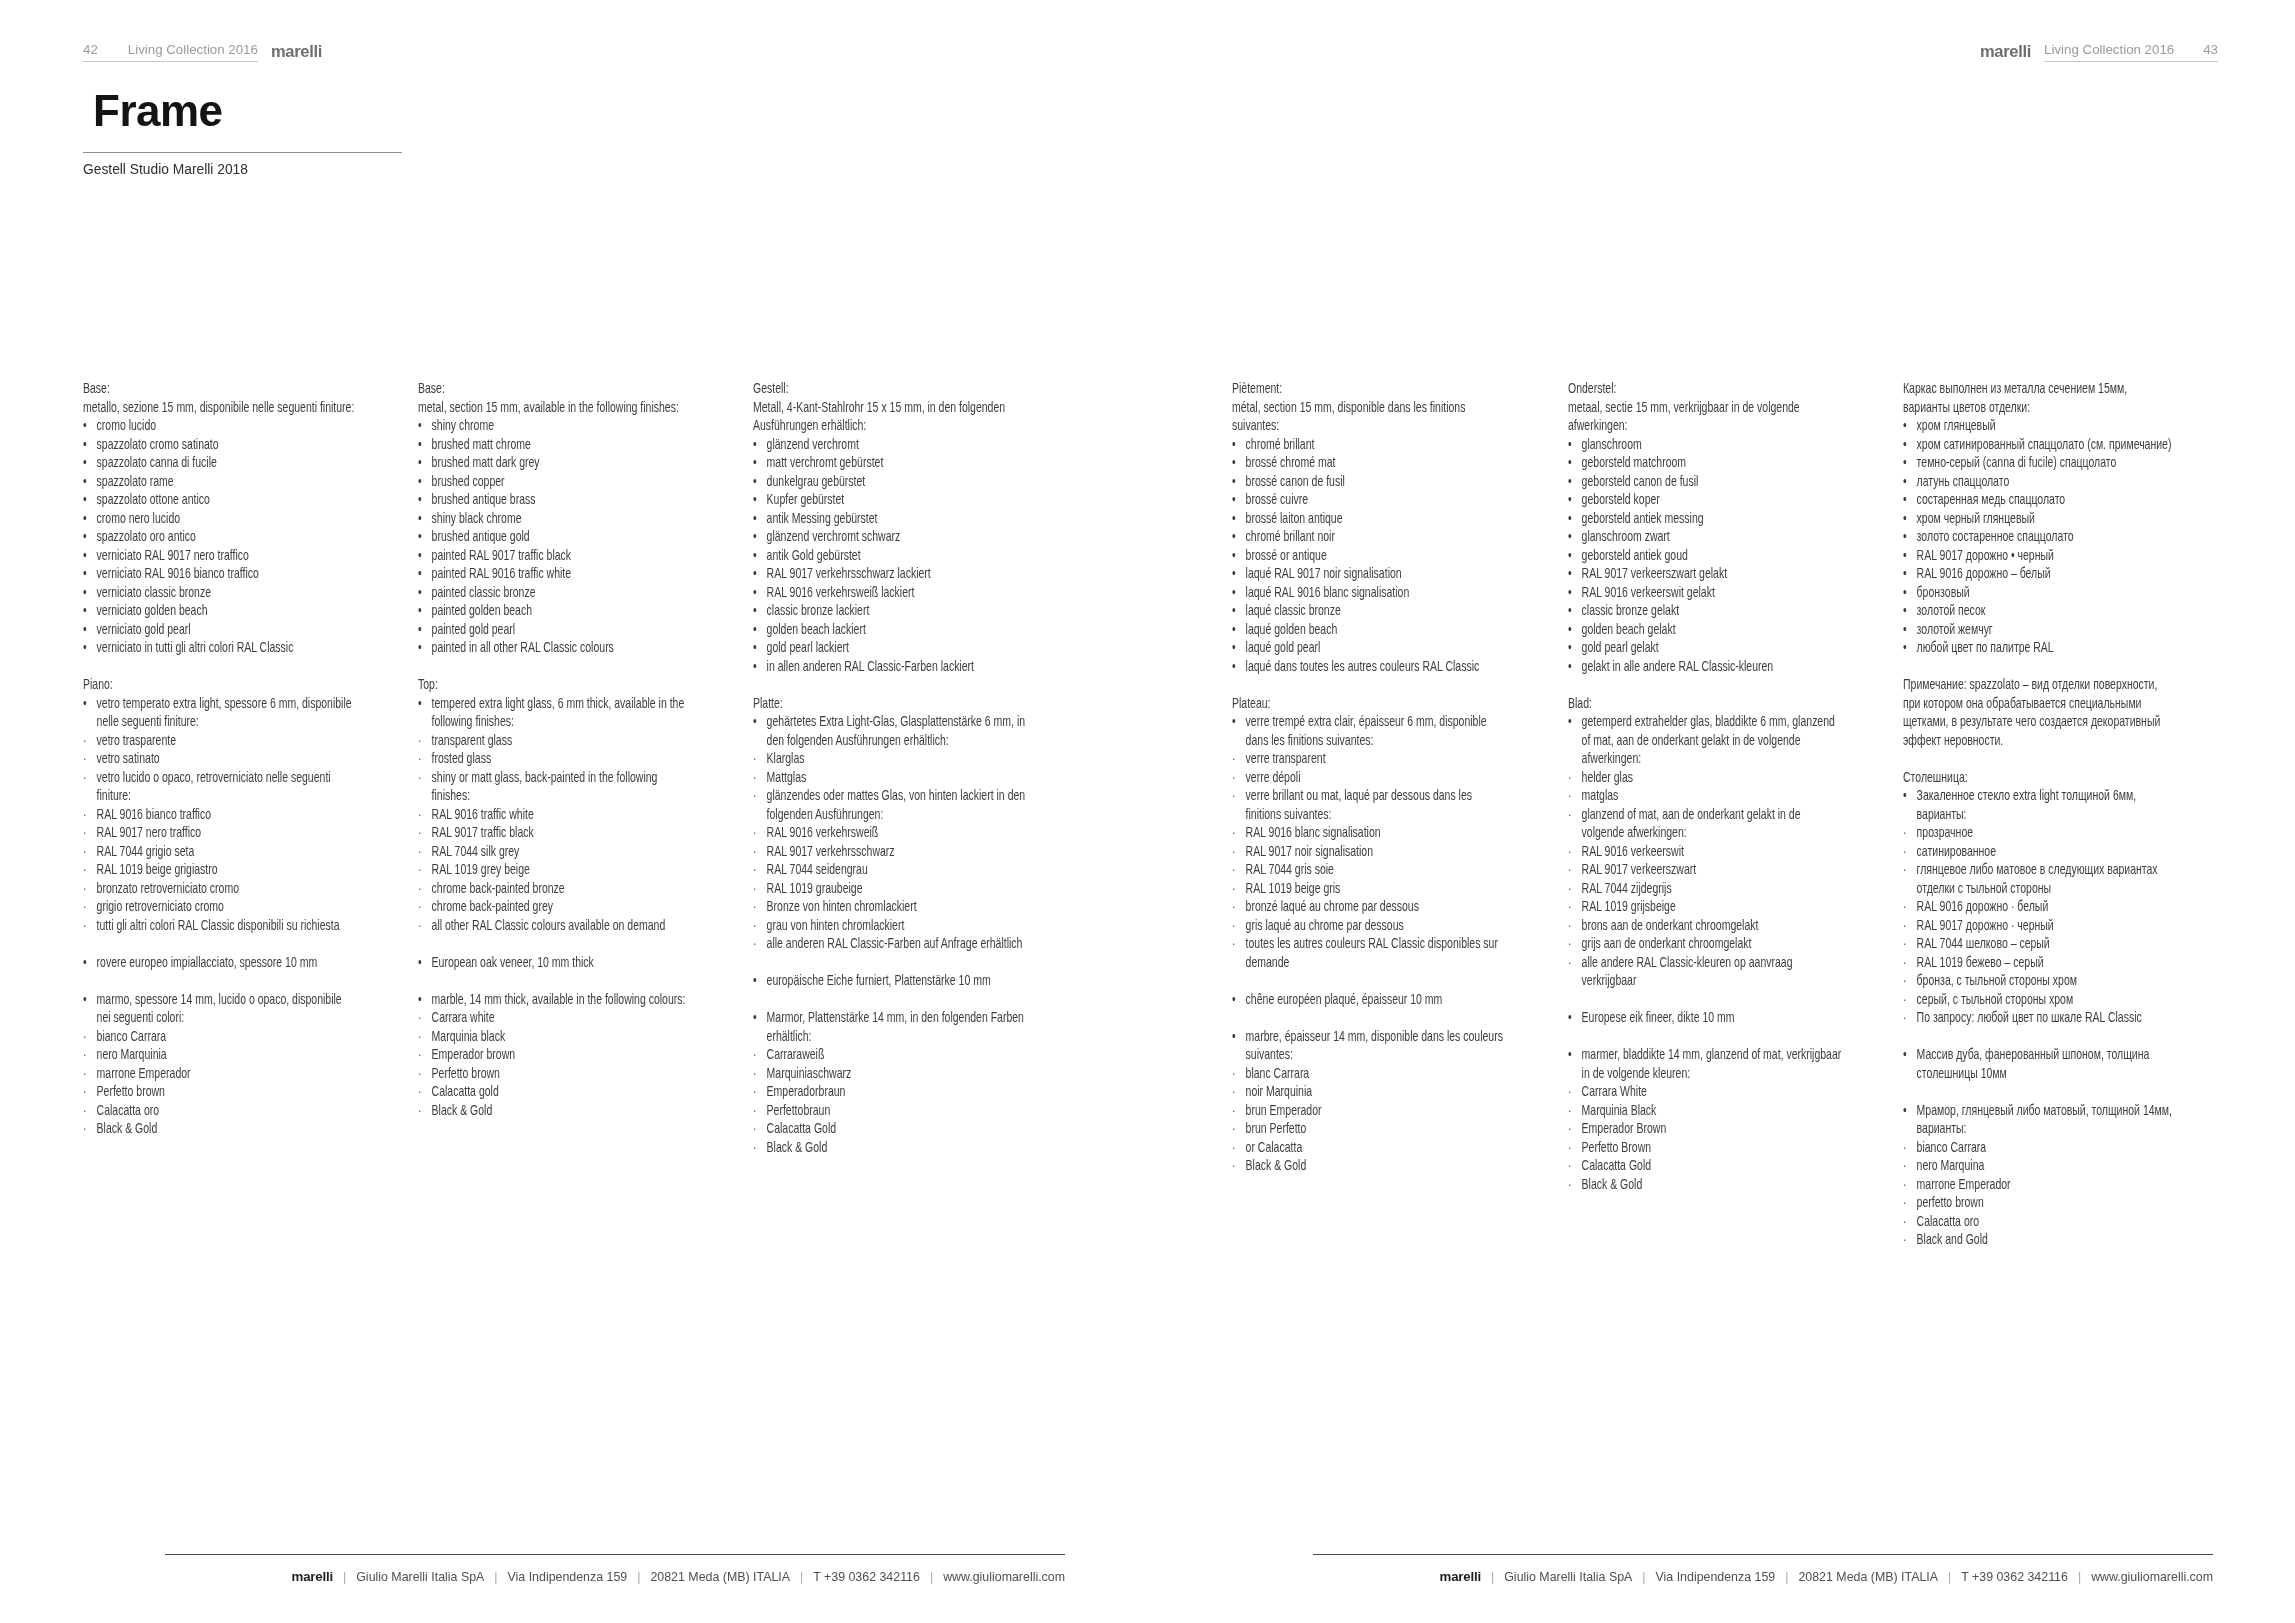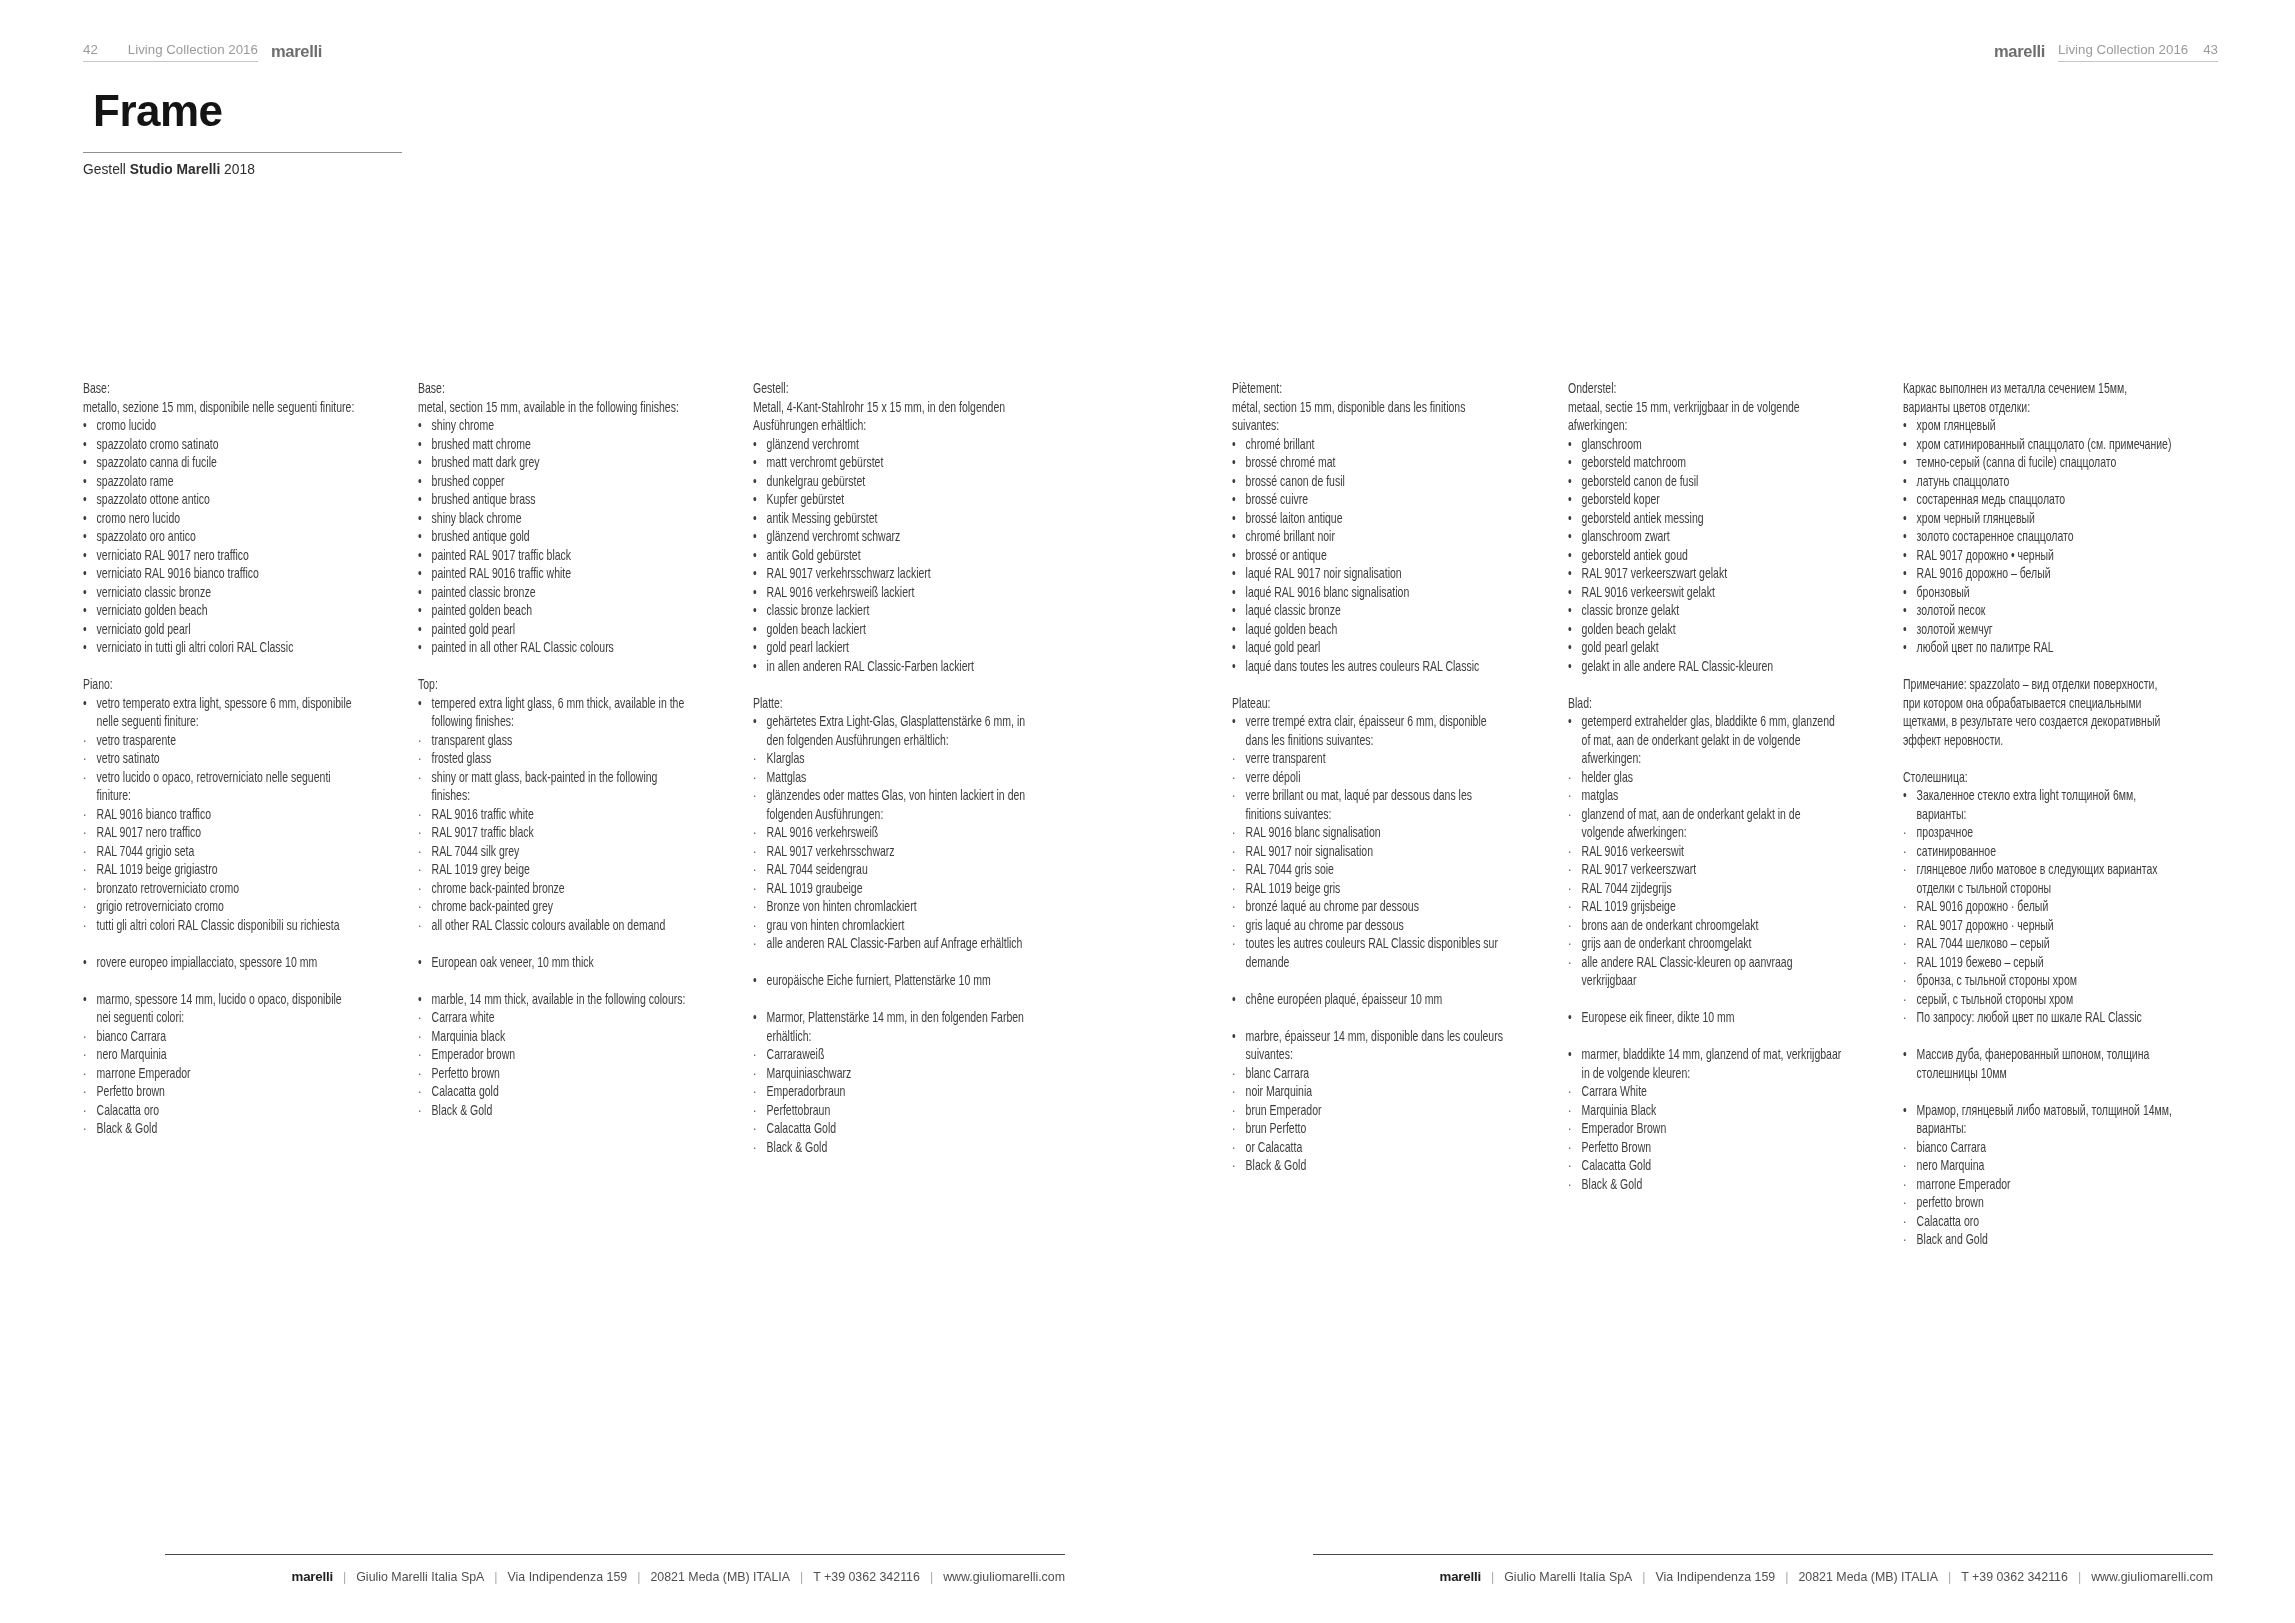--- a/index.html
+++ b/index.html
@@ -6,29 +6,29 @@
   .sheet{
     position:relative;width:2296px;height:1624px;background:#ffffff;overflow:hidden;
     font-family:"Liberation Sans","DejaVu Sans",sans-serif;color:#3d3d3d;
   }
   
   .hdr{position:absolute;top:42px;display:flex;align-items:flex-start;font-size:13.3px;color:#9b9b9b;}
   .hdr-left{left:83px;}
   .hdr-right{right:78px;}
   .hdr-ul{display:flex;align-items:baseline;border-bottom:0.9px solid #c6c6c6;padding-bottom:3.7px;}
   .hdr-left .hdr-pg{margin-right:30px;}
-  .hdr-right .hdr-pg{margin-left:15px;}
+  .hdr-right .hdr-pg{margin-left:29px;}
   .brand{font-weight:bold;font-size:16.5px;color:#6e6e6e;letter-spacing:-0.3px;}
   .hdr-left .brand{margin-left:13px;}
   .hdr-right .brand{margin-right:13px;}
   
   .page-title{position:absolute;left:81px;top:77px;margin:12px;font-size:44px;line-height:1;font-weight:700;color:#141414;letter-spacing:-0.5px;}
   .title-rule{position:absolute;left:83px;top:152px;width:319px;height:0;border-top:1.8px solid #8f8f8f;}
   .design-line{position:absolute;left:83px;top:162px;font-size:13.8px;color:#2e2e2e;}
-  .design-line .studio{font-weight:bold;}
+  .design-line .studio{font-weight:normal;}
   
   .col{position:absolute;top:379px;width:432px;transform:scaleX(0.74);transform-origin:0 0;
        font-size:14.2px;line-height:18.5px;color:#3d3d3d;}
   .col-1{left:83px;}  .col-2{left:418px;} .col-3{left:753px;}
   .col-4{left:1232px;}.col-5{left:1568px;}.col-6{left:1903px;}
   .blk{margin:0 0 18.5px 0;}
   .ln{display:flex;}
   .mk{flex:0 0 18.4px;width:18.4px;}
   .tx{flex:1 1 auto;}
   

